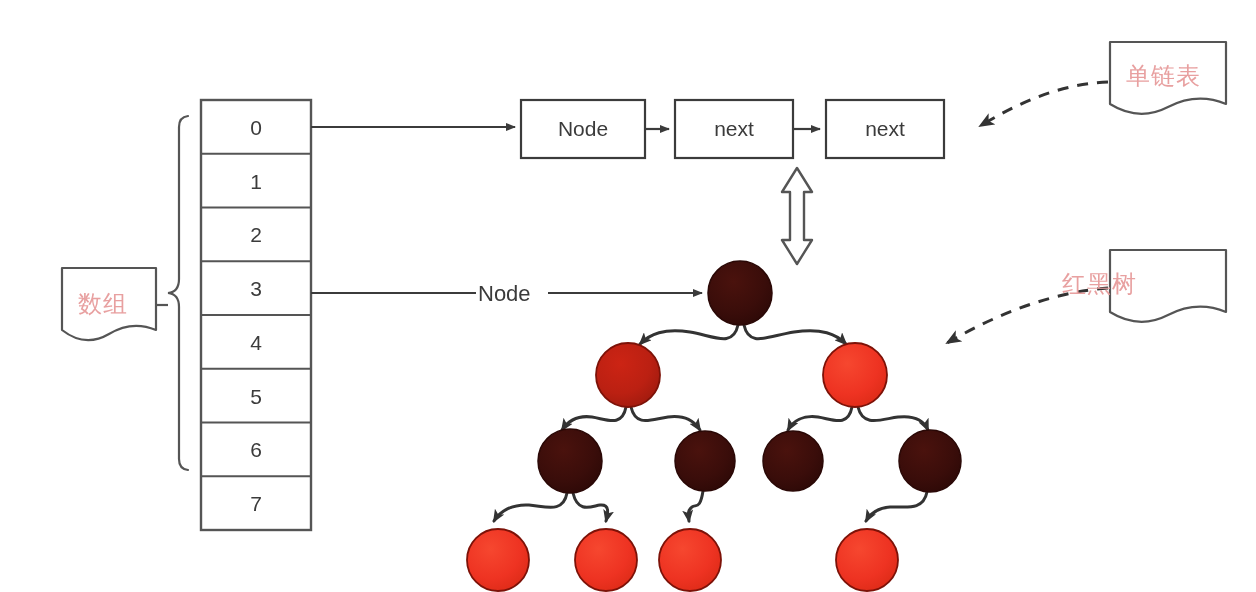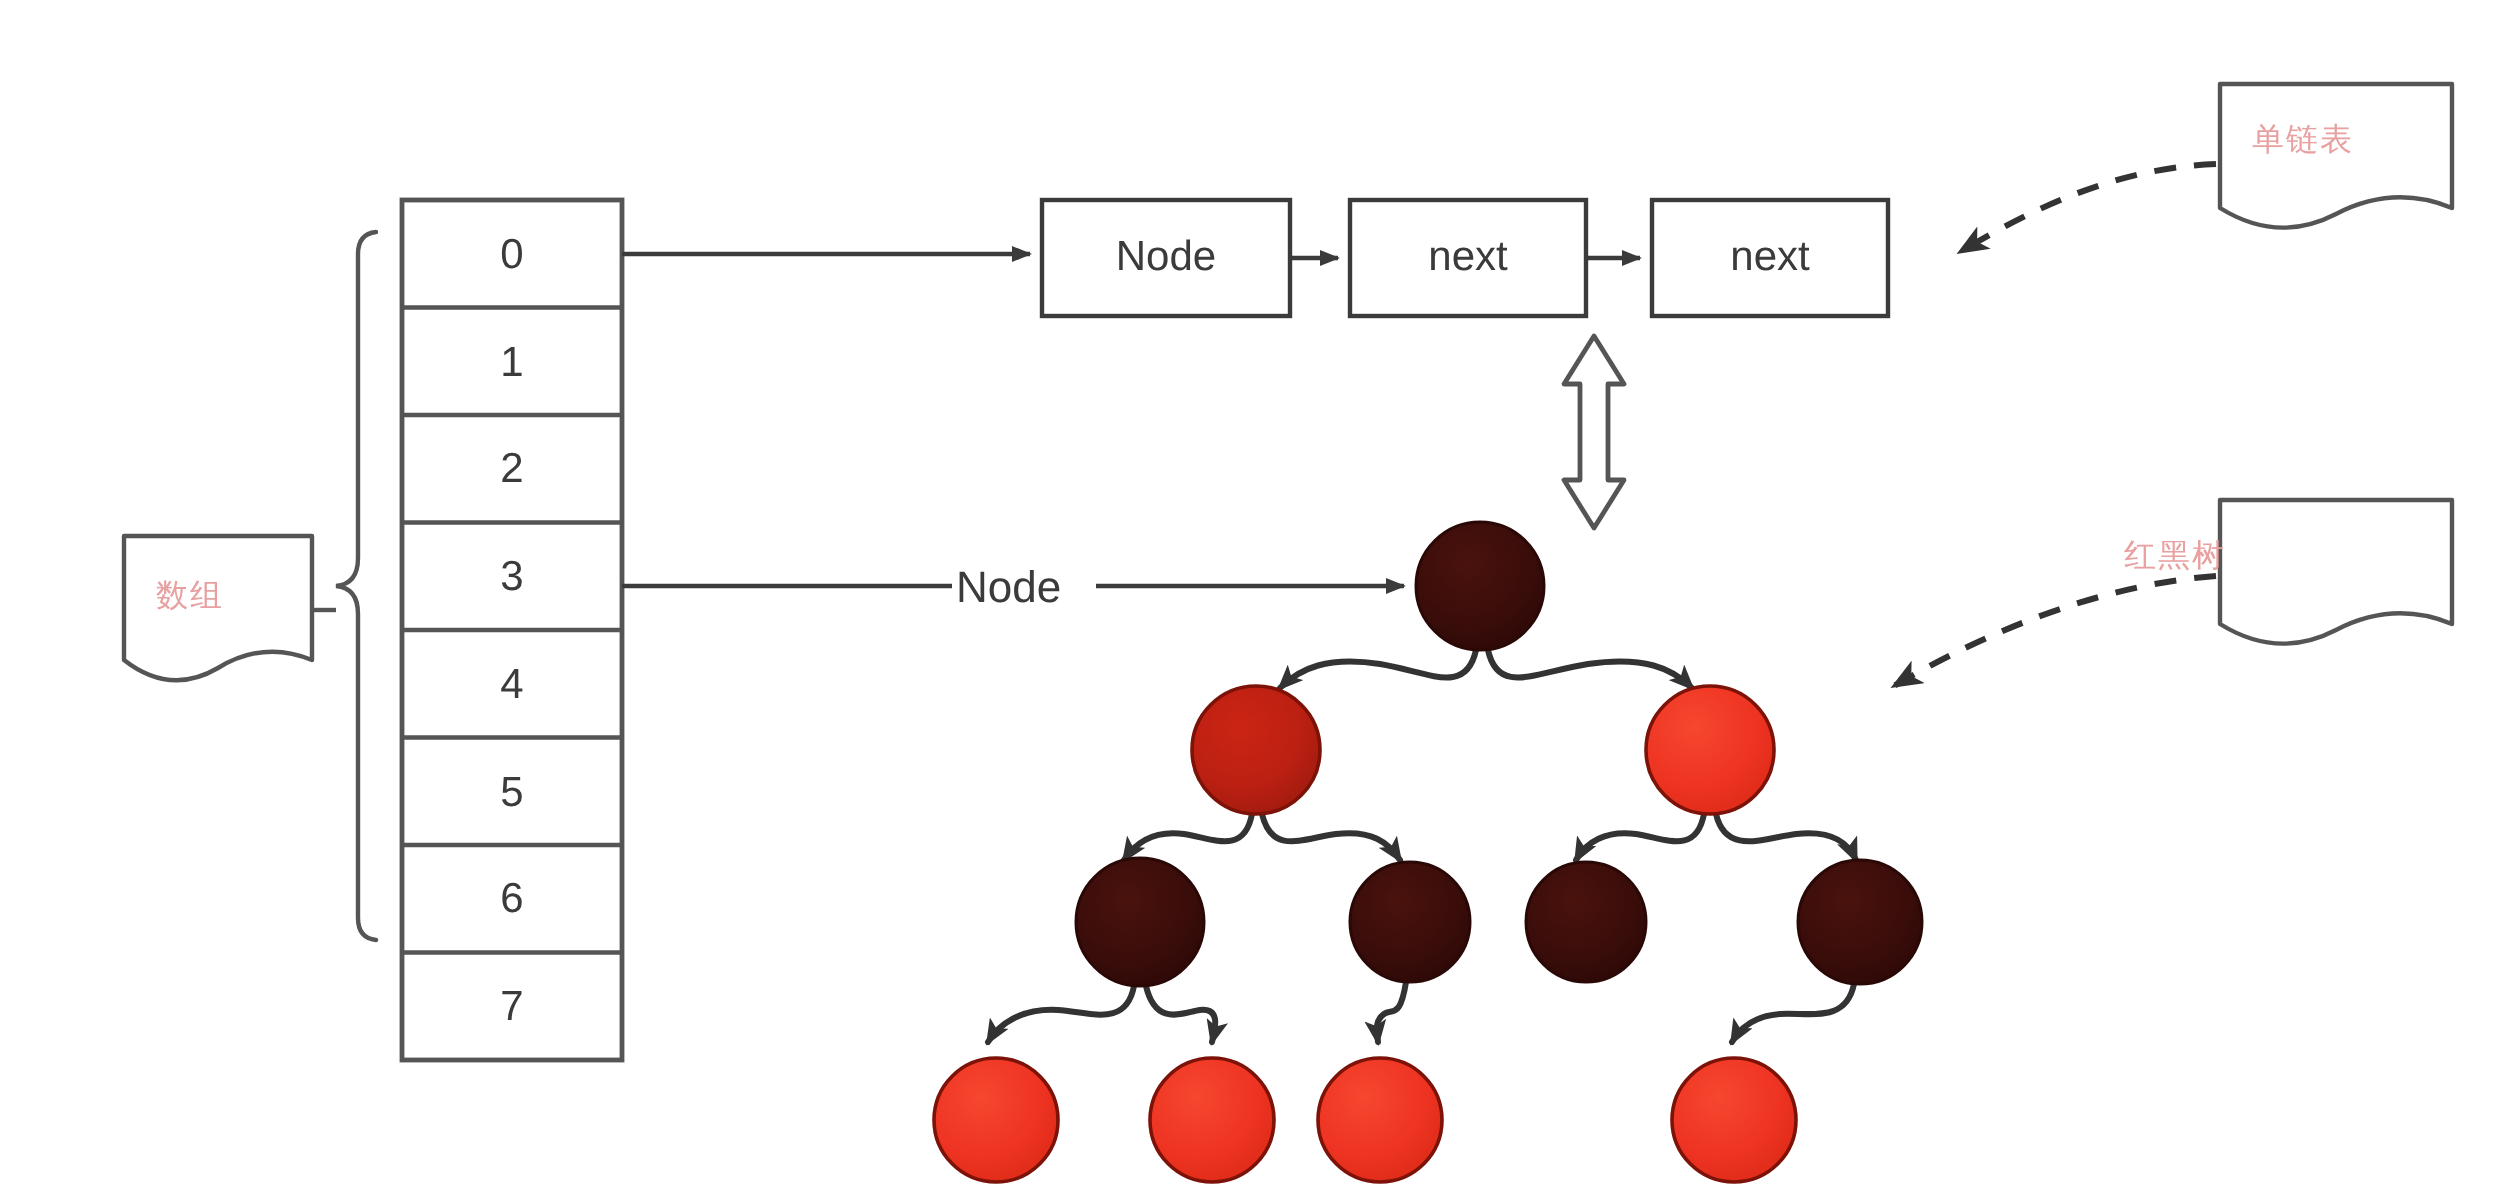--- a/index.html
+++ b/index.html
@@ -38,21 +38,21 @@
     font-family: "Liberation Sans", "DejaVu Sans", sans-serif;
   }
   
   .box-lbl {
     text-align: center;
     font-size: 21px;
     color: #3b3b3b;
   }
   
   .callout-txt {
-    font-size: 16px;
+    font-size: 24px;
     color: #e8a0a0;
     font-family: "DejaVu Sans", "Liberation Sans", sans-serif;
     letter-spacing: 1px;
   }
   .node-lbl {
     font-size: 22px;
     color: #3b3b3b;
   }
 </style>
 </head>

